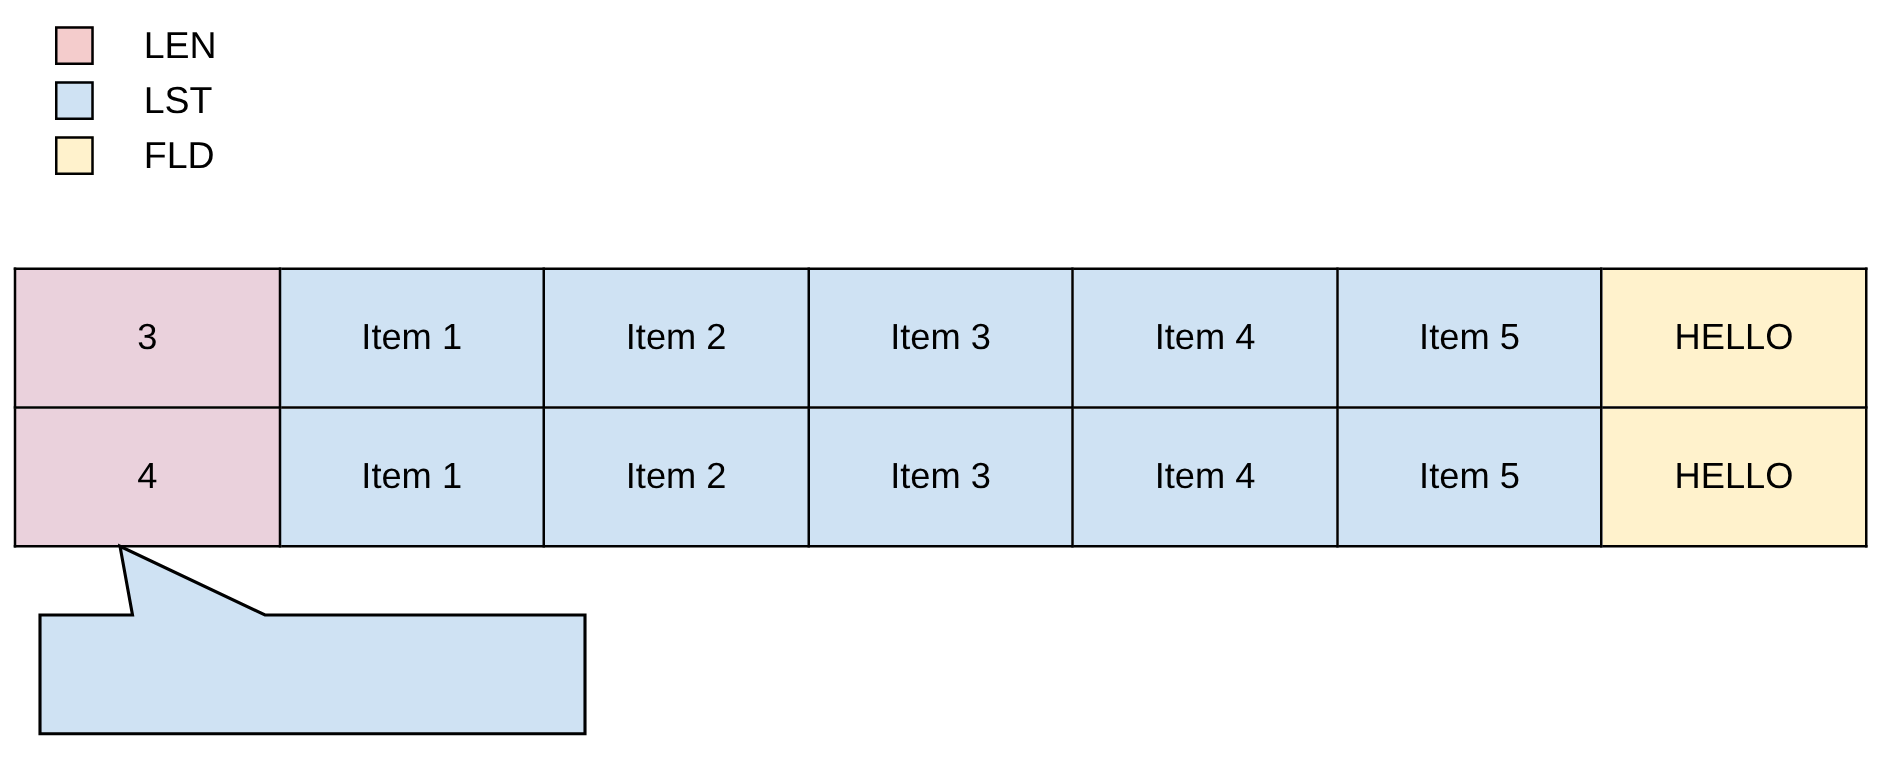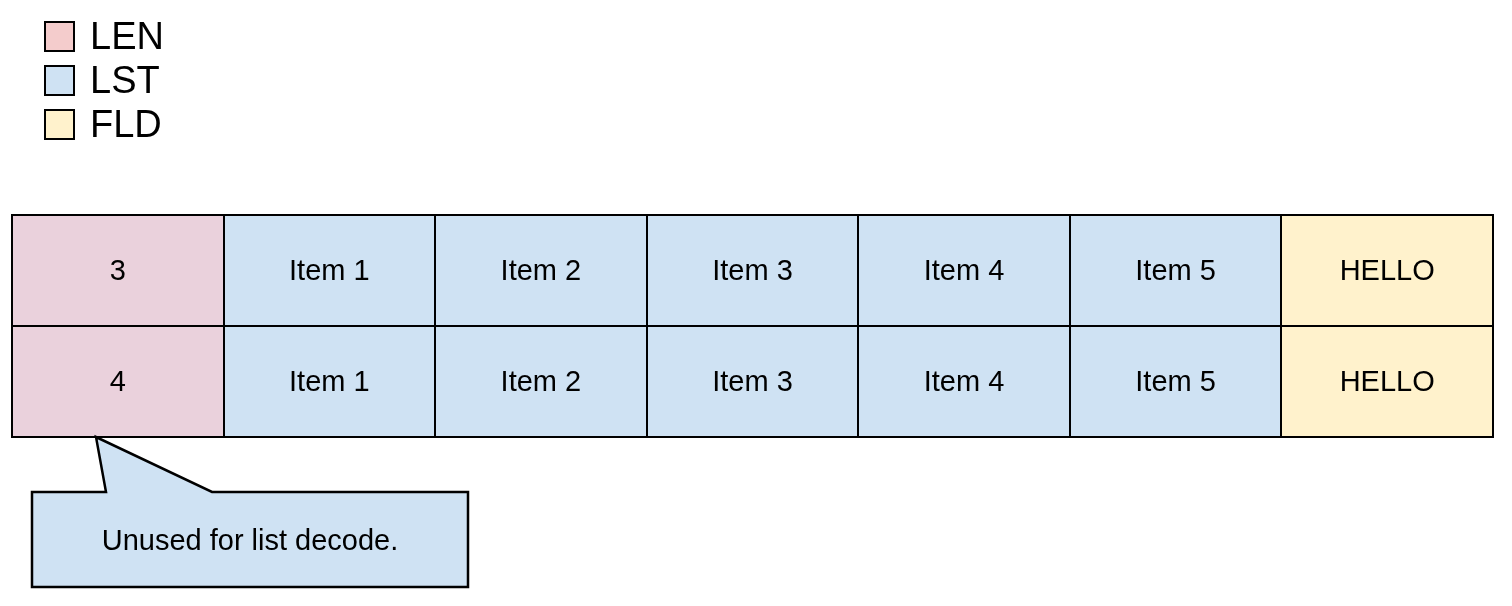--- a/index.html
+++ b/index.html
@@ -29,23 +29,24 @@
     margin-bottom: 13px;
   }
   .legend-swatch {
     width: 27px;
     height: 27px;
     border: 2px solid #000000;
     margin-right: 15px;
     flex: 0 0 auto;
   }
   .legend-label {
-    font-size: 38px;
+    font-size: 30px;
     line-height: 31px;
     white-space: nowrap;
+    margin-left: 25px;
   }
 
   
   .decode-table {
     position: absolute;
     left: 11px;
     top: 214px;
     width: 1483px;
     border-collapse: collapse;
     table-layout: fixed;
@@ -122,14 +123,13 @@
       <td style="background-color: rgb(255, 242, 204);">HELLO</td>
     </tr>
   </tbody>
 </table>
 
 <svg class="callout-svg" viewBox="0 0 1512 606" aria-hidden="true">
   <polygon points="32,492 106,492 96,437 212,492 468,492 468,587 32,587" stroke="#000000" stroke-width="2.5" stroke-linejoin="miter" fill="#cfe2f3"></polygon>
 </svg>
 
 <div class="callout-text">
-  <span>Unused for list decode.</span>
 </div>
 
 </body></html>

